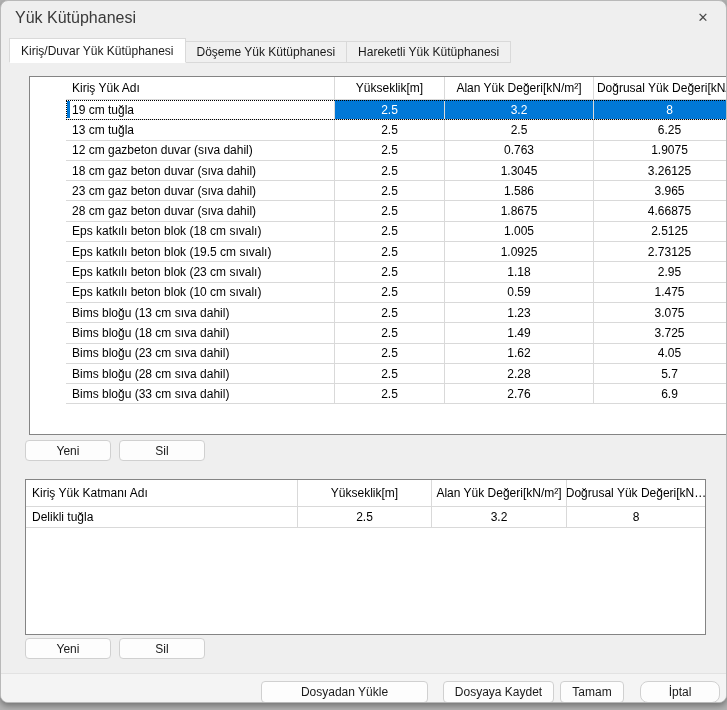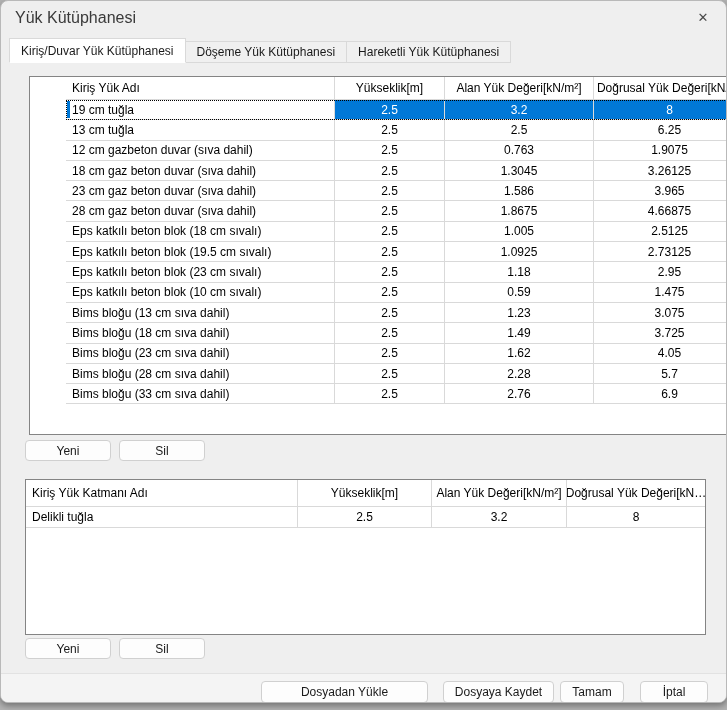--- a/index.html
+++ b/index.html
@@ -222,14 +222,14 @@
       </div>
   </div>
 
   <button class="btn" style="left:24px;top:637px;width:86px;">Yeni</button>
   <button class="btn" style="left:118px;top:637px;width:86px;">Sil</button>
 
   <div class="footer"></div>
   <button class="btn" style="left:260px;top:680px;width:167px;height:22px;">Dosyadan Yükle</button>
   <button class="btn" style="left:442px;top:680px;width:111px;height:22px;">Dosyaya Kaydet</button>
   <button class="btn" style="left:559px;top:680px;width:64px;height:22px;">Tamam</button>
-  <button class="btn" style="left:639px;top:680px;width:68px;height:22px;">İptal</button>
+  <button class="btn" style="left:639px;top:680px;width:80px;height:22px;border-radius:8px;">İptal</button>
 </div>
 
 </body></html>

